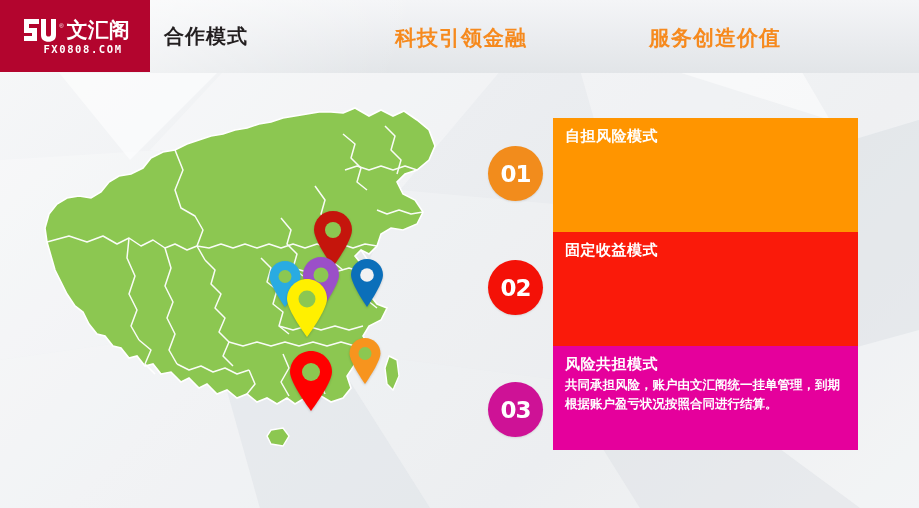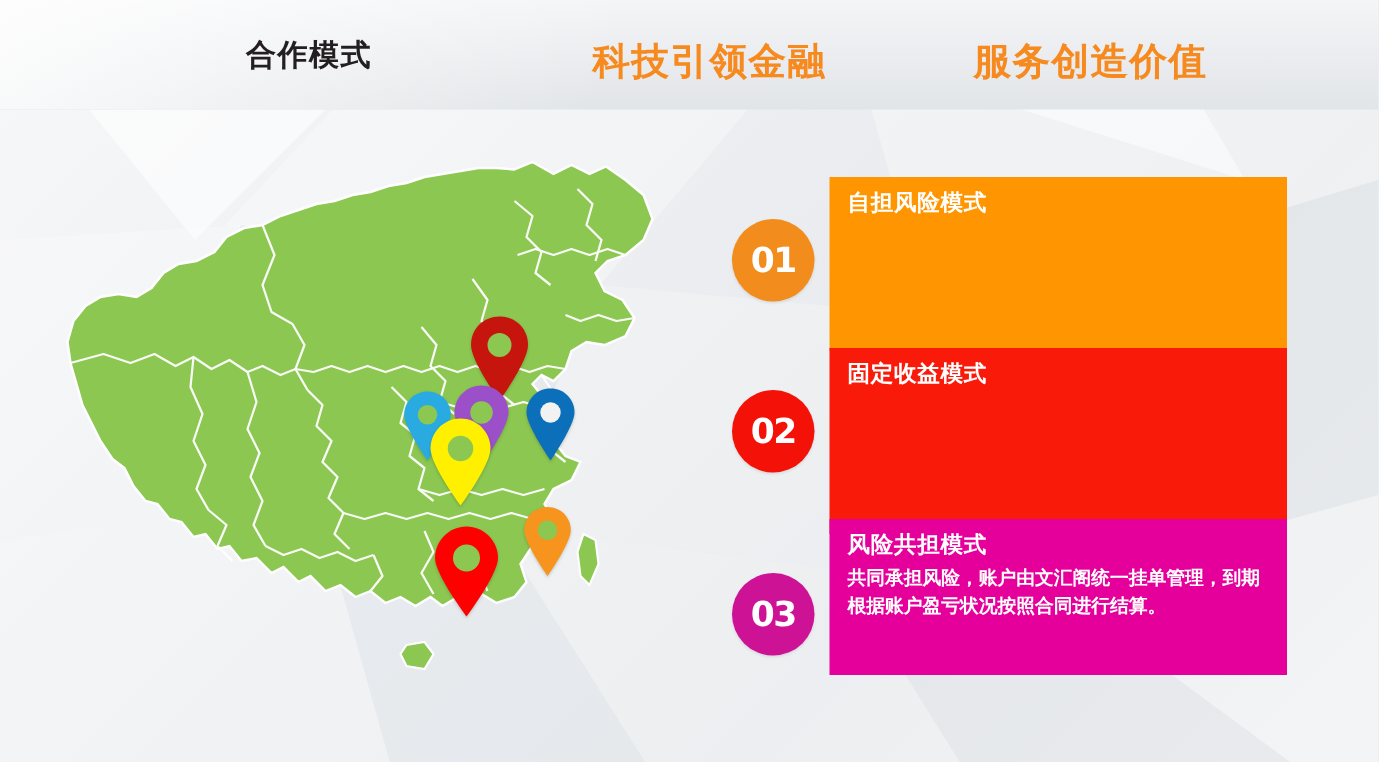--- a/index.html
+++ b/index.html
@@ -29,21 +29,21 @@
   #logo-row{display:flex;align-items:flex-end;gap:3px;margin-left:2px;}
   .logo-mark{position:relative;width:34px;height:24px;}
   .logo-mark svg{display:block;}
   .logo-reg{font-size:6px;color:#fff;position:relative;top:-12px;left:0px;}
   #logo-cn{color:#fff;font-weight:bold;font-size:21px;letter-spacing:0px;
     line-height:22px;font-family:"DejaVu Sans","Liberation Sans",sans-serif;}
   #logo-url{color:#fff;font-size:10.5px;font-weight:bold;letter-spacing:1.6px;
     margin-top:2px;margin-left:16px;font-family:"DejaVu Sans Mono","Liberation Mono",monospace;}
   #header-title{position:absolute;left:164px;top:23px;font-size:20px;font-weight:bold;
     color:#231f20;letter-spacing:1px;}
-  .header-slogan{position:absolute;top:24px;font-size:25px;font-weight:bold;
+  .header-slogan{position:absolute;top:24px;font-size:21px;font-weight:bold;
     color:#f68a1e;letter-spacing:1px;}
   #slogan-1{left:395px;}
   #slogan-2{left:649px;}
 
   
   #map-wrap{position:absolute;left:25px;top:78px;width:445px;height:420px;}
   #map-wrap svg{display:block;}
 
   .pin{position:absolute;}
   .pin svg{display:block;filter:drop-shadow(0 1px 1px rgba(0,0,0,.18));}
@@ -88,20 +88,36 @@
     <polygon points="210,330 330,350 430,508 260,508" fill="#e4e7eb" opacity="0.5"></polygon>
     <polygon points="330,350 560,380 640,508 430,508" fill="#ffffff" opacity="0.25"></polygon>
     <polygon points="560,380 700,390 860,508 640,508" fill="#e3e6ea" opacity="0.5"></polygon>
     <polygon points="700,390 919,330 919,508 860,508" fill="#ffffff" opacity="0.30"></polygon>
     <polygon points="640,60 760,0 830,120" fill="#ffffff" opacity="0.5"></polygon>
   </svg>
 
   <div id="header">
     <div id="header-shine"></div>
 
+    <div id="logo-block">
+      <div id="logo-inner">
+        <div id="logo-row">
+          <span class="logo-mark">
+            <svg width="34" height="26" viewBox="0 0 34 26">
+              <path d="M2,2 L17,2 L17,7 L7,7 L7,11 L15,11 L15,24 L2,24 L2,19 L10,19 L10,16 L2,16 Z" fill="#ffffff"></path>
+              <path d="M19,2 L24,2 L24,17 C24,19 25,19.5 26.5,19.5 C28,19.5 29,19 29,17 L29,2 L34,2 L34,18
+                       C34,22.5 31,24.8 26.5,24.8 C22,24.8 19,22.5 19,18 Z" fill="#ffffff"></path>
+            </svg>
+          </span>
+          <span class="logo-reg">®</span>
+          <span id="logo-cn">文汇阁</span>
+        </div>
+        <div id="logo-url">FX0808.COM</div>
+      </div>
+    </div>
 
     <div id="header-title">合作模式</div>
     <div class="header-slogan" id="slogan-1">科技引领金融</div>
     <div class="header-slogan" id="slogan-2">服务创造价值</div>
   </div>
 
   <div id="map-wrap">
     <svg width="445" height="420" viewBox="0 0 445 420">
       <g>
 

